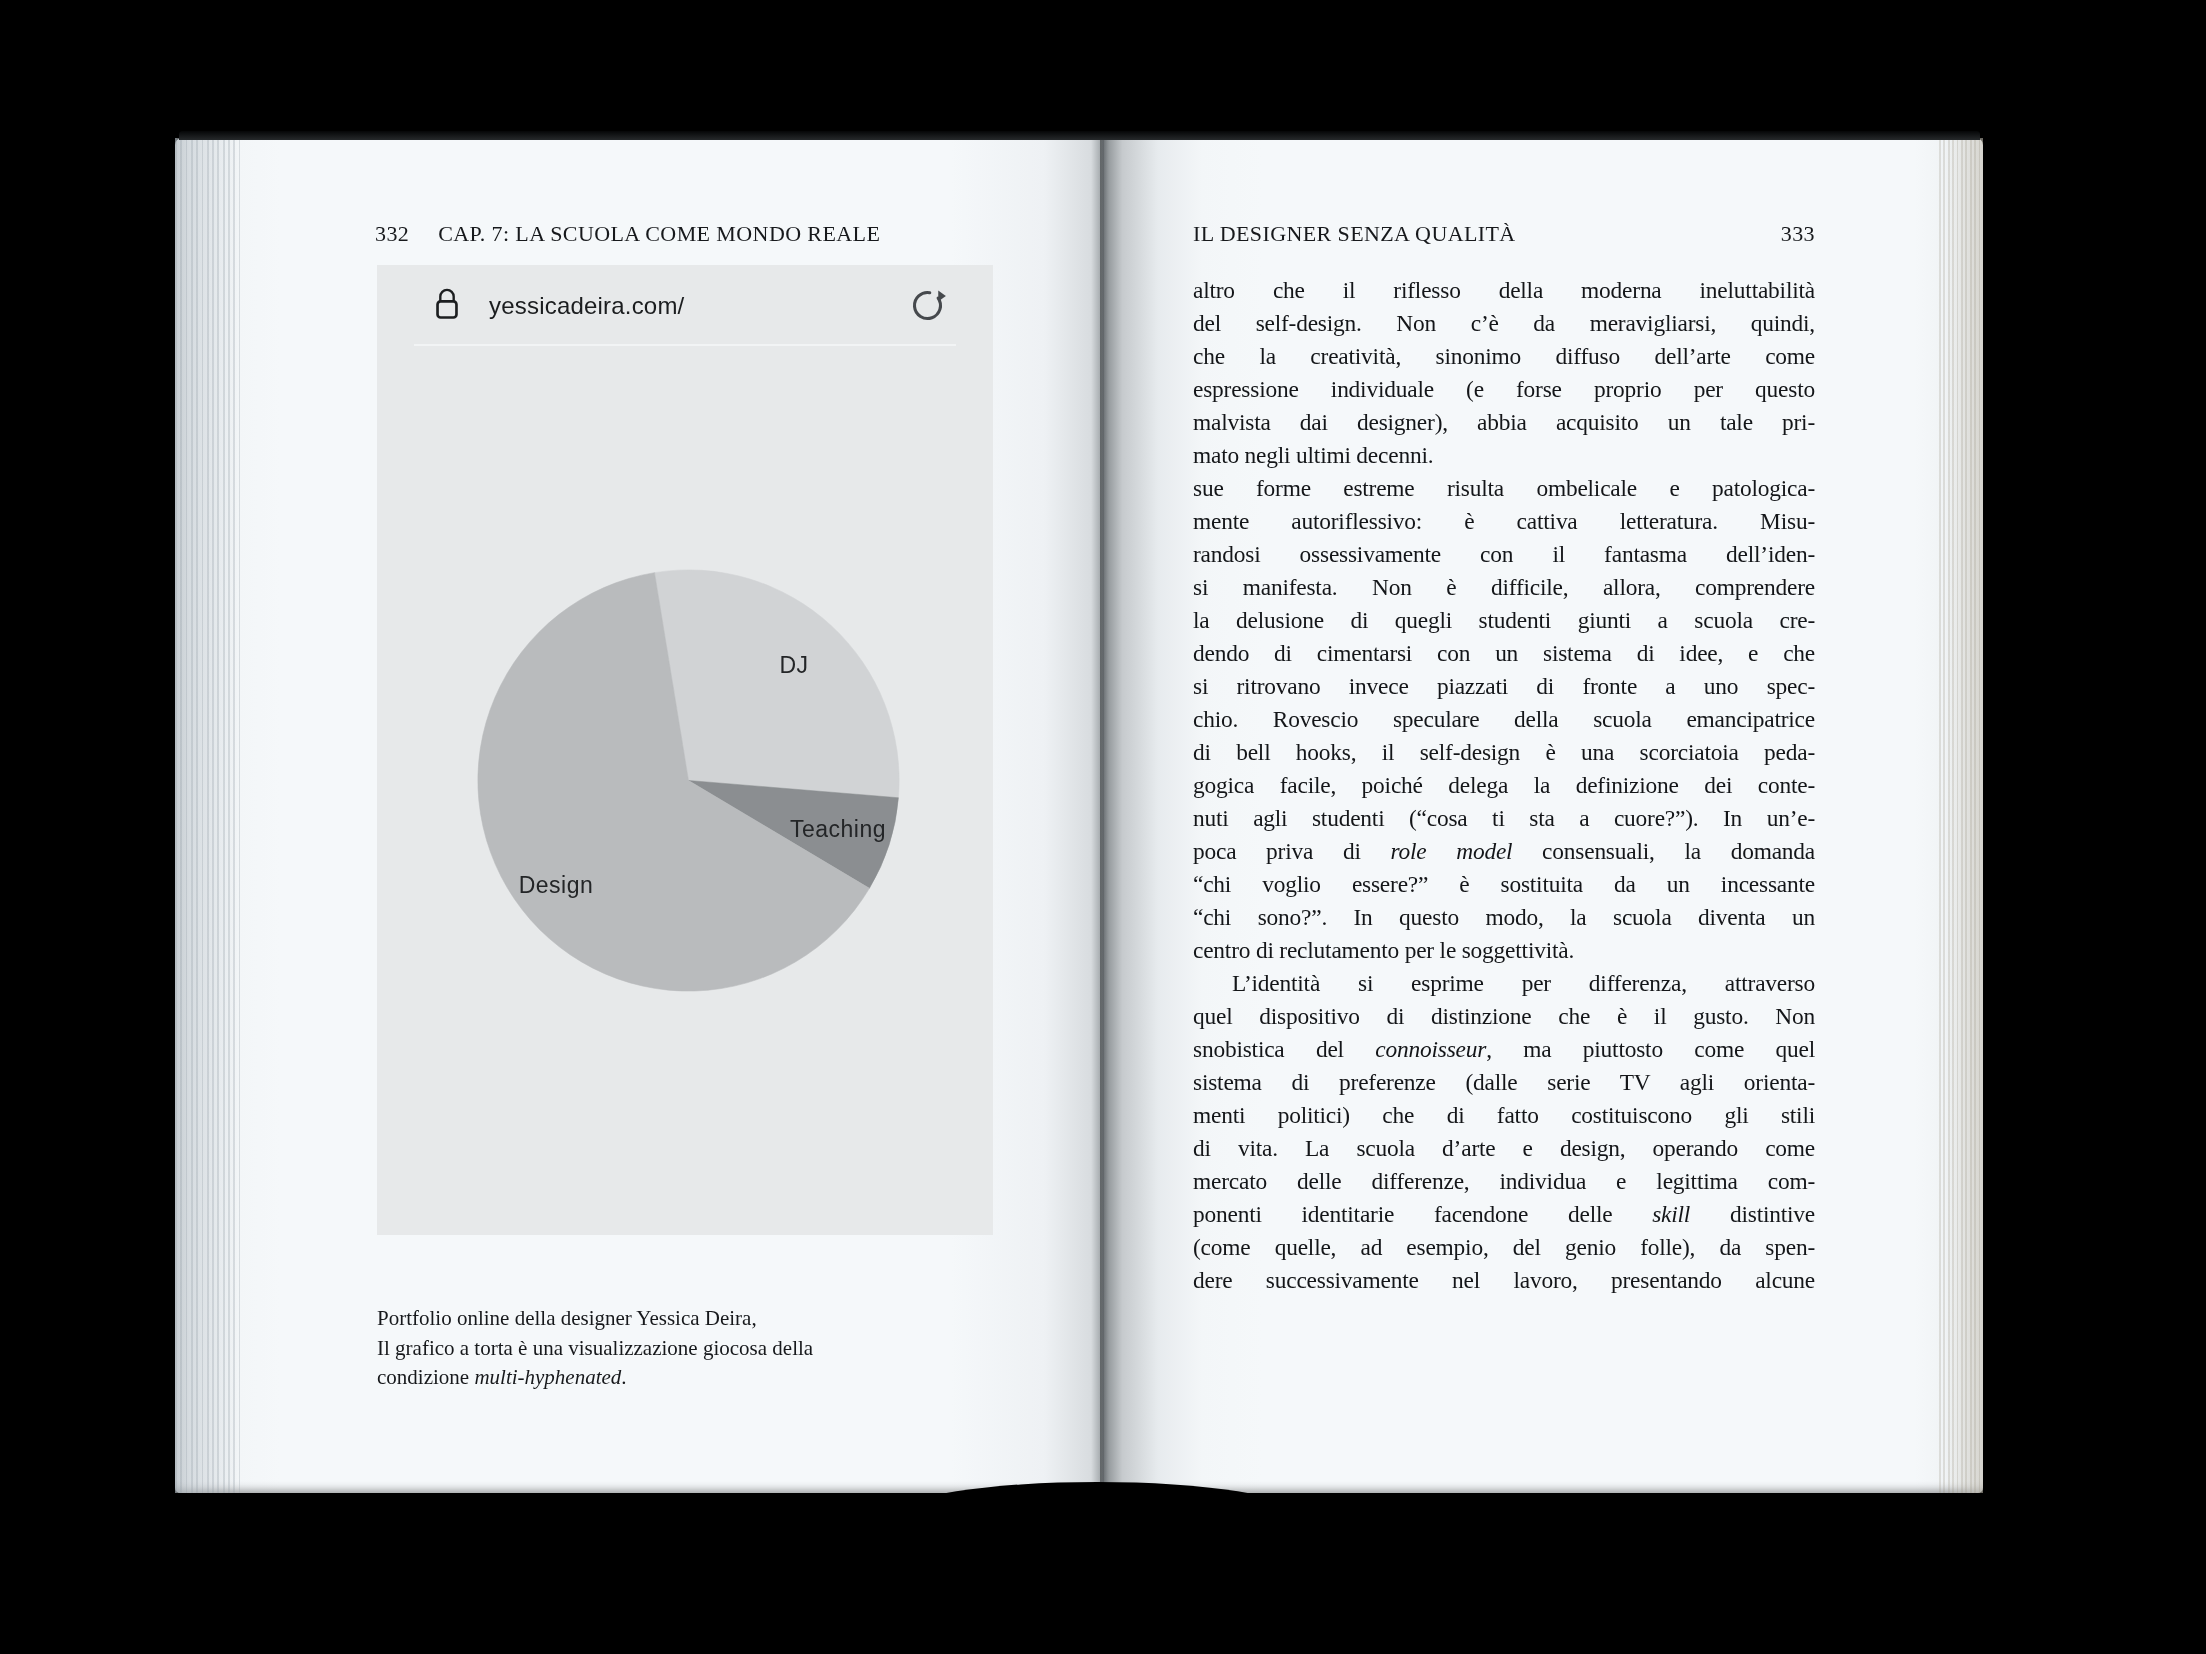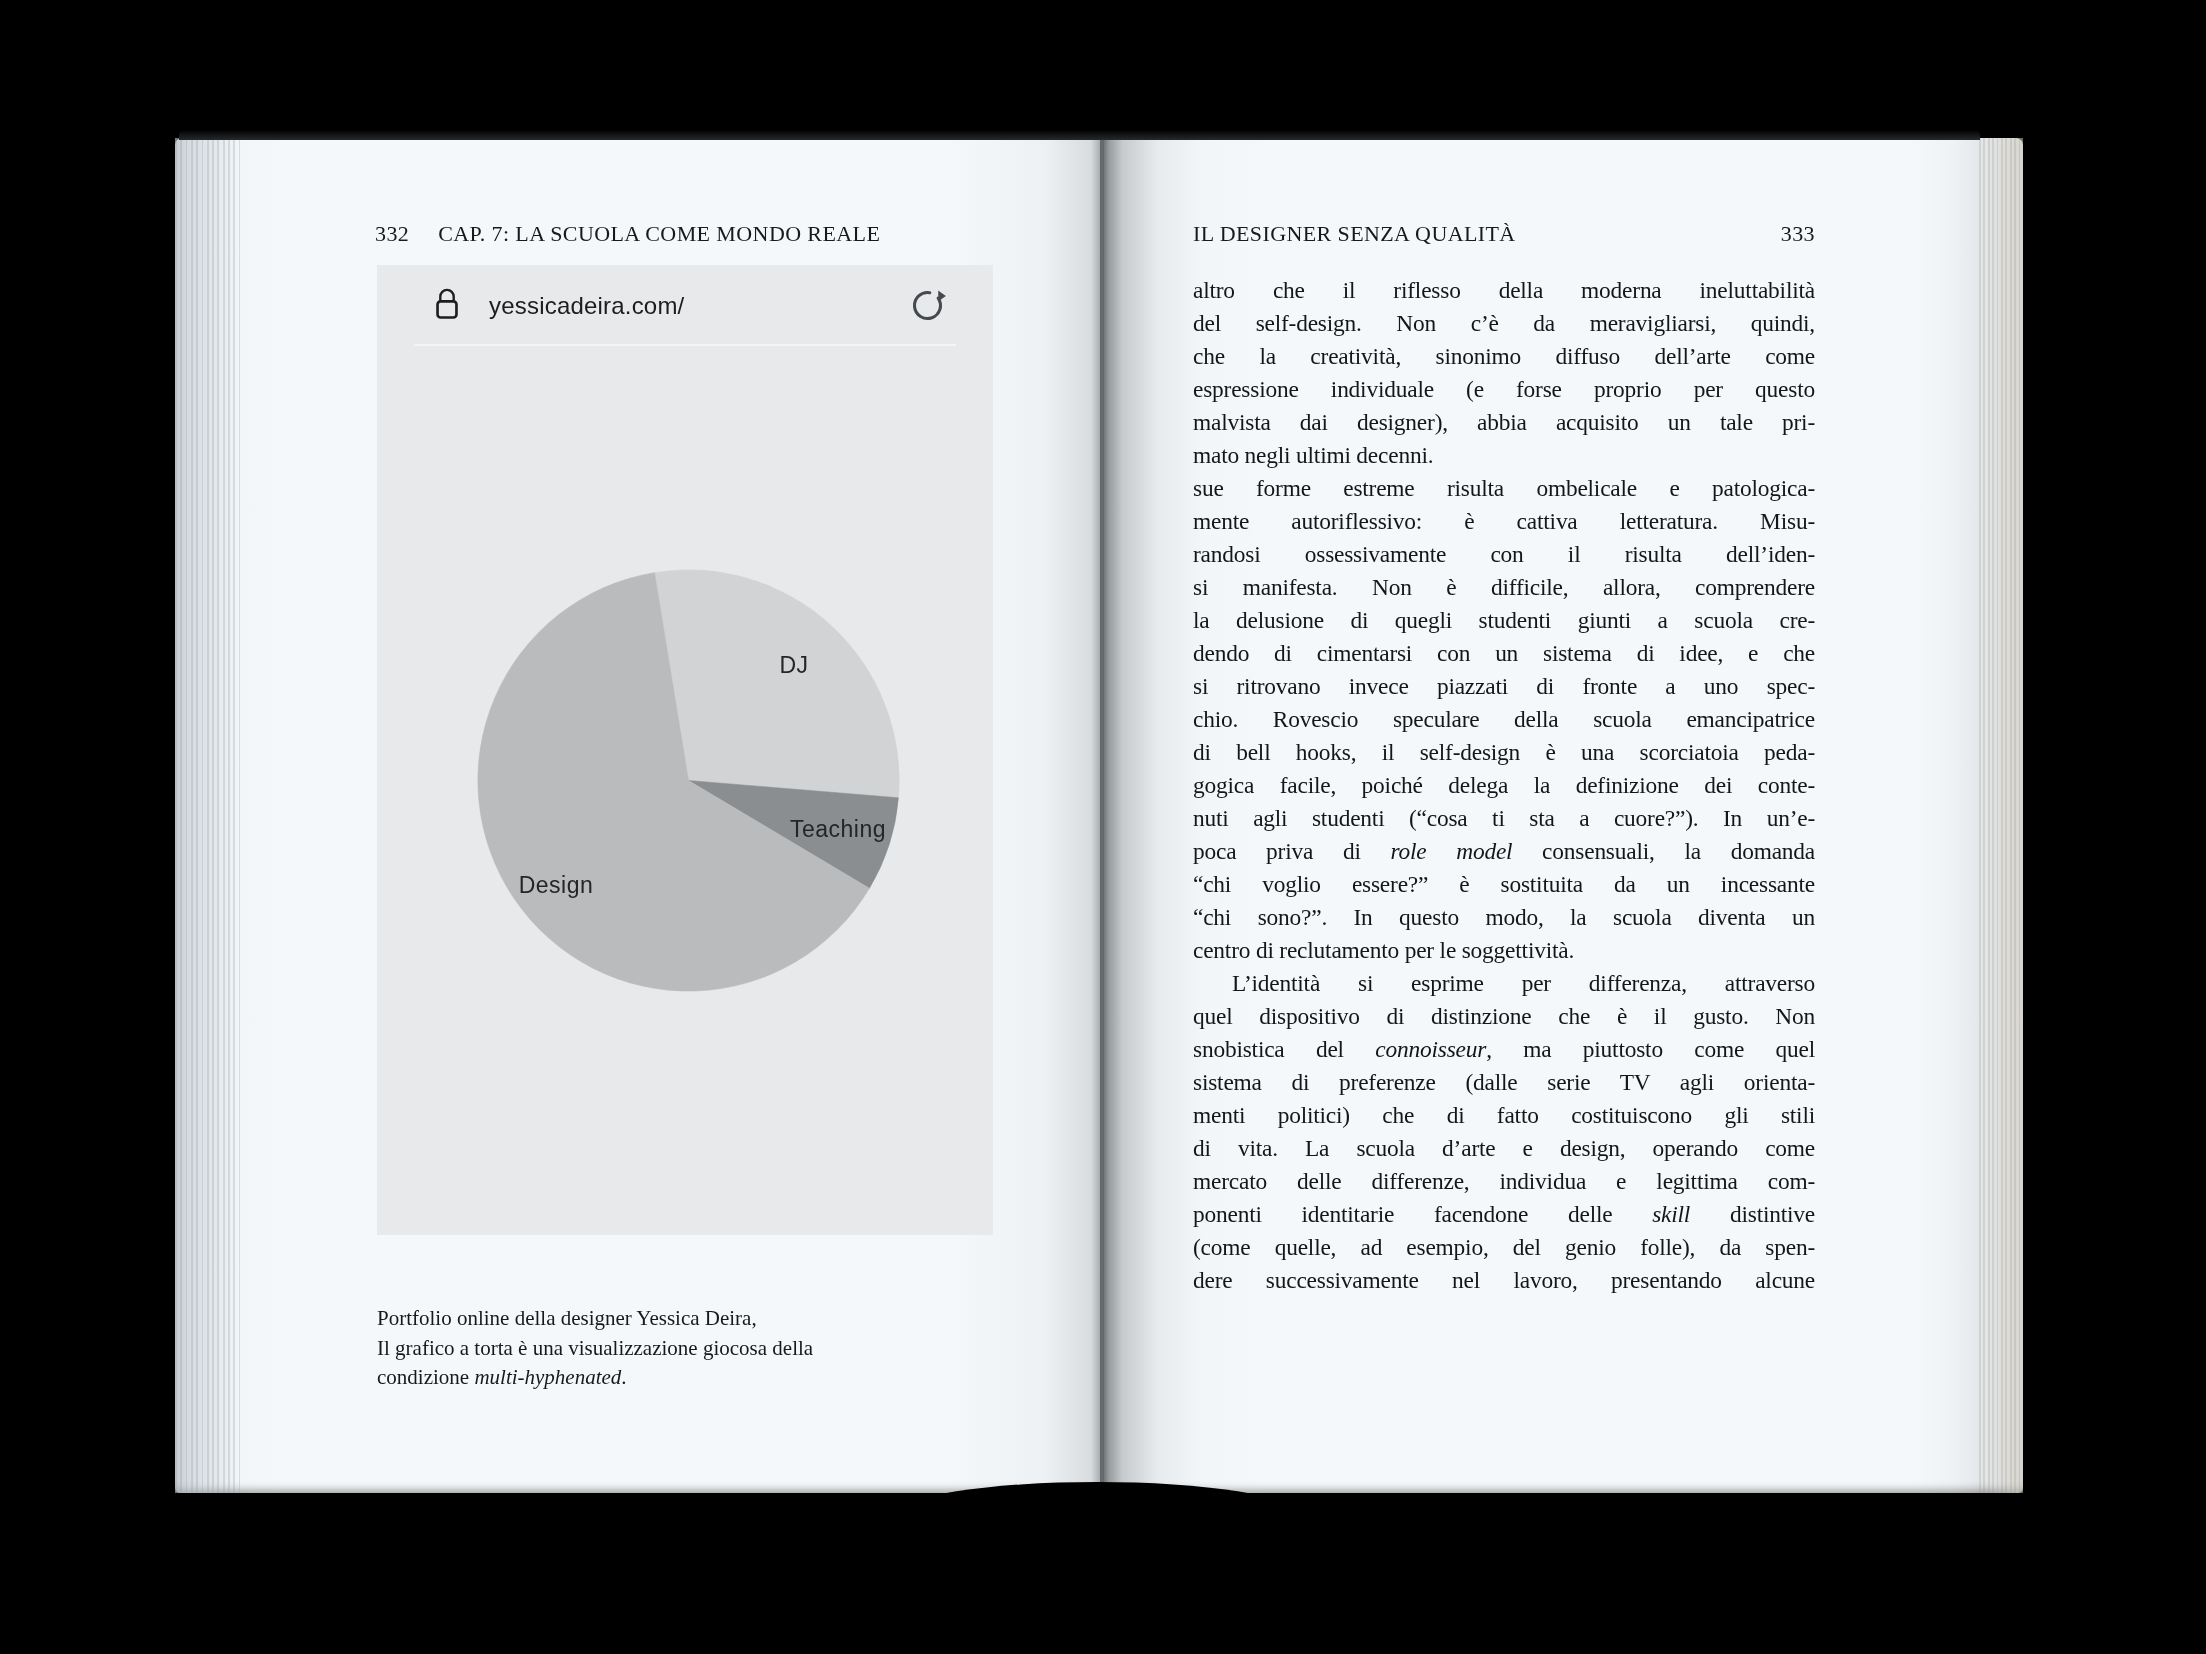--- a/index.html
+++ b/index.html
@@ -9,21 +9,21 @@
   }
   .book{position:absolute;left:175px;top:131px;width:1808px;height:1365px;}
   .book::before{ 
     content:'';position:absolute;left:3.5px;right:3.5px;top:0;height:8.8px;
     background:linear-gradient(#050607,#26292b);z-index:6;border-radius:3.5px 3.5px 0 0;
   }
   .book::after{ 
     content:'';position:absolute;left:40%;width:22%;bottom:-17.6px;height:32px;
     background:#000;border-radius:50% 50% 0 0 / 100% 100% 0 0;z-index:7;
   }
-  .page{position:absolute;top:7px;bottom:3.5px;box-shadow:inset 0 -8px 8.8px -5.3px rgba(0,0,0,0.38);padding-left:40px;}
+  .page{position:absolute;top:7px;bottom:3.5px;box-shadow:inset 0 -8px 8.8px -5.3px rgba(0,0,0,0.38);}
   .page-left{
     left:0;width:928px;border-radius:7px 0 0 5.3px;
     background:linear-gradient(to right,
       #d8dcdf 0px,#ecf0f3 14px,#f3f6f8 62px,#f5f8fa 106px,
       #f5f8fa 776px,#eef1f4 869px,#d8dcdf 916px,#a9aeb1 925px,#7b8084 928px);
   }
   .page-left::before{ 
     content:'';position:absolute;left:0;top:0;bottom:0;width:65px;
     background:
       repeating-linear-gradient(90deg, rgba(150,160,168,0.30) 0 1.8px, rgba(255,255,255,0) 1.8px 5.3px),
@@ -123,21 +123,21 @@
     </div>
     <div class="bodytext">
         <div class="line">altro che il riflesso della moderna ineluttabilità</div>
         <div class="line">del self-design. Non c’è da meravigliarsi, quindi,</div>
         <div class="line">che la creatività, sinonimo diffuso dell’arte come</div>
         <div class="line">espressione individuale (e forse proprio per questo</div>
         <div class="line">malvista dai designer), abbia acquisito un tale pri-</div>
         <div class="line end">mato negli ultimi decenni.</div>
         <div class="line">sue forme estreme risulta ombelicale e patologica-</div>
         <div class="line">mente autoriflessivo: è cattiva letteratura. Misu-</div>
-        <div class="line">randosi ossessivamente con il risulta dell’iden-</div>
+        <div class="line">randosi ossessivamente con il fantasma dell’iden-</div>
         <div class="line">si manifesta. Non è difficile, allora, comprendere</div>
         <div class="line">la delusione di quegli studenti giunti a scuola cre-</div>
         <div class="line">dendo di cimentarsi con un sistema di idee, e che</div>
         <div class="line">si ritrovano invece piazzati di fronte a uno spec-</div>
         <div class="line">chio. Rovescio speculare della scuola emancipatrice</div>
         <div class="line">di bell hooks, il self-design è una scorciatoia peda-</div>
         <div class="line">gogica facile, poiché delega la definizione dei conte-</div>
         <div class="line">nuti agli studenti (“cosa ti sta a cuore?”). In un’e-</div>
         <div class="line">poca priva di <i>role model</i> consensuali, la domanda</div>
         <div class="line">“chi voglio essere?” è sostituita da un incessante</div>

